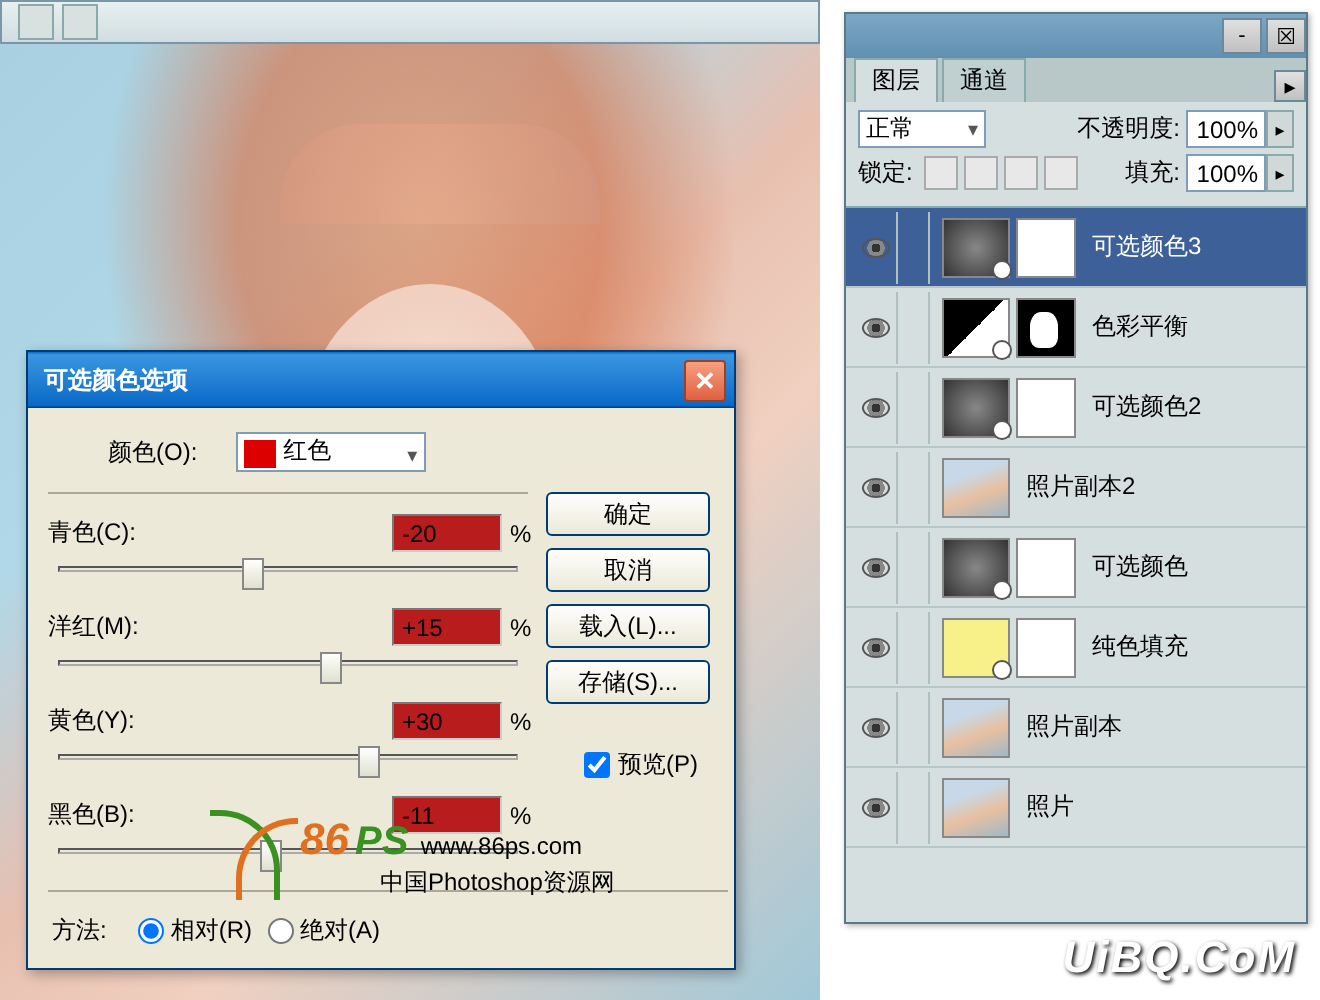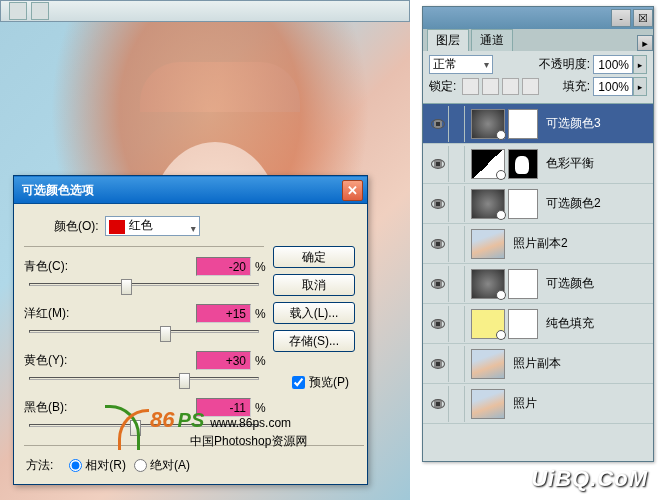--- a/index.html
+++ b/index.html
@@ -14,28 +14,28 @@
 .eye1 { position: absolute; top: 195px; left: 180px; width: 22px; height: 12px; background: radial-gradient(circle, #4080a0 0%, #205060 60%, #fff 100%); border-radius: 50%; }
 .eye2 { position: absolute; top: 195px; left: 240px; width: 22px; height: 12px; background: radial-gradient(circle, #4080a0 0%, #205060 60%, #fff 100%); border-radius: 50%; }
 .headband { position: absolute; top: 40px; left: 140px; width: 160px; height: 50px; background: linear-gradient(90deg, #c8d8e8, #e0e8f0, #c8d8e8); border-radius: 40px 40px 0 0; opacity: 0.8; }
 
 .dialog { position: absolute; top: 175px; left: 13px; width: 355px; height: 310px; background: #ece9d8; border: 1px solid #003c74; box-shadow: 2px 2px 6px rgba(0,0,0,0.3); }
 .dialog-title { height: 28px; background: linear-gradient(#0a6ac8, #3b95e0 5%, #0a6ac8 95%, #003c74); color: #fff; display: flex; align-items: center; padding: 0 4px 0 8px; font-weight: bold; }
 .dialog-title span { flex: 1; }
 .close-btn { width: 21px; height: 21px; background: linear-gradient(#f8a080, #e06040); border: 1px solid #a04020; color: #fff; display: flex; align-items: center; justify-content: center; border-radius: 2px; font-size: 13px; font-weight: bold; cursor: pointer; }
 .dialog-body { padding: 12px 10px; position: relative; height: calc(100% - 28px); }
 .color-row { display: flex; align-items: center; margin-bottom: 10px; margin-left: 30px; }
-.color-row label { margin-right: 6px; }
+.color-row label { margin-right: 19px; }
 .color-select { display: flex; align-items: flex-end; border: 1px solid #7f9db9; background: #fff; padding: 1px 3px; width: 95px; height: 20px; }
 .color-swatch { width: 16px; height: 14px; background: #d00; margin-right: 4px; }
 .dd-arrow { margin-left: auto; color: #555; font-size: 10px; }
 .dialog-hr { border: none; border-top: 1px solid #aca899; margin: 4px 0 10px; width: 240px; }
 .slider-row { display: flex; align-items: center; margin-bottom: 4px; }
 .slider-row label { width: 55px; text-align: left; }
-.slider-val { width: 55px; height: 19px; border: 1px inset #ccc; background: #ec4899; text-align: right; padding: 1px 4px; margin-left: auto; margin-right: 4px; }
+.slider-val { width: 55px; height: 19px; border: 1px inset #ccc; background: #b91c1c; padding: 1px 4px; margin-left: auto; margin-right: 4px; }
 .pct { width: 14px; }
 .slider-track { position: relative; height: 18px; width: 230px; margin-left: 5px; margin-bottom: 6px; }
 .slider-line { position: absolute; top: 3px; left: 0; right: 0; height: 3px; background: #ece9d8; border: 1px inset #aaa; }
 .slider-thumb { position: absolute; top: -1px; width: 11px; height: 16px; background: linear-gradient(#fefefe, #e0e0d0); border: 1px solid #888; }
 .method-row { position: absolute; bottom: 10px; left: 12px; display: flex; align-items: center; }
 .method-row label { margin-right: 8px; }
 .method-row input { margin: 0 3px 0 8px; vertical-align: middle; }
 .dlg-buttons { position: absolute; top: 42px; right: 12px; width: 82px; display: flex; flex-direction: column; gap: 6px; }
 .dlg-btn { height: 22px; border: 1px solid #003c74; background: linear-gradient(#fefefe, #ece9d8); border-radius: 3px; cursor: pointer; }
 .preview-chk { position: absolute; top: 170px; right: 18px; display: flex; align-items: center; }

